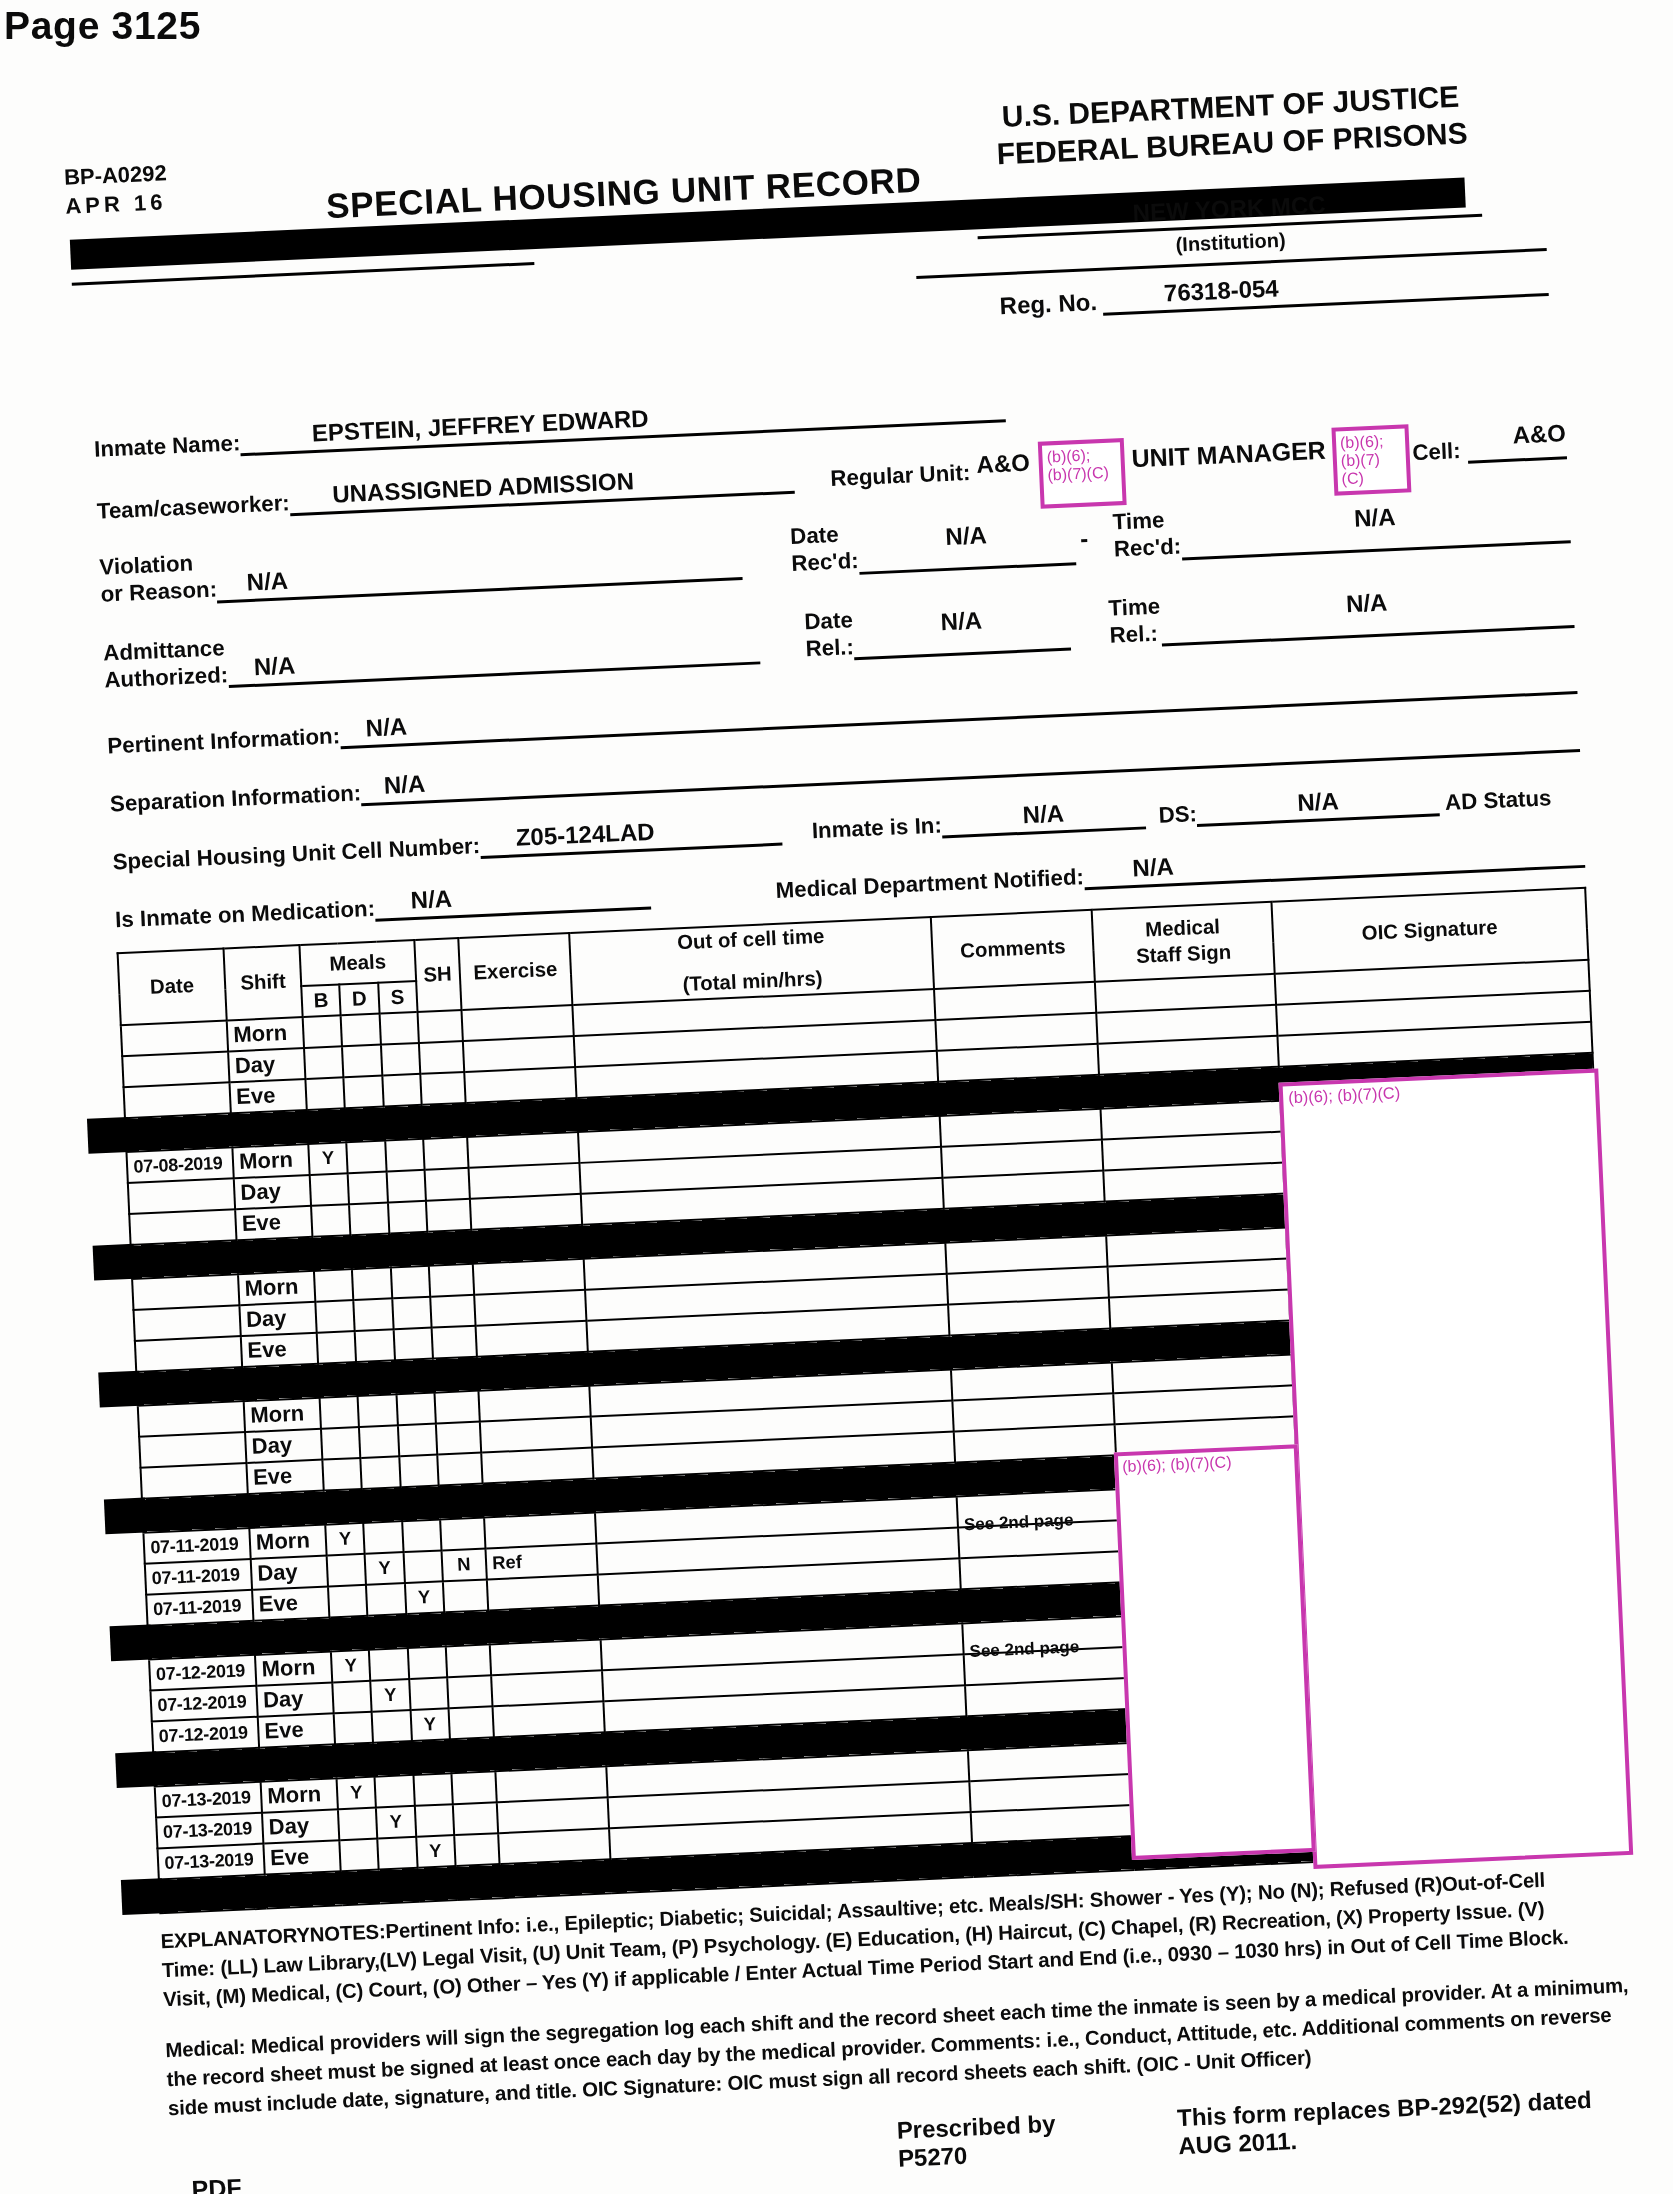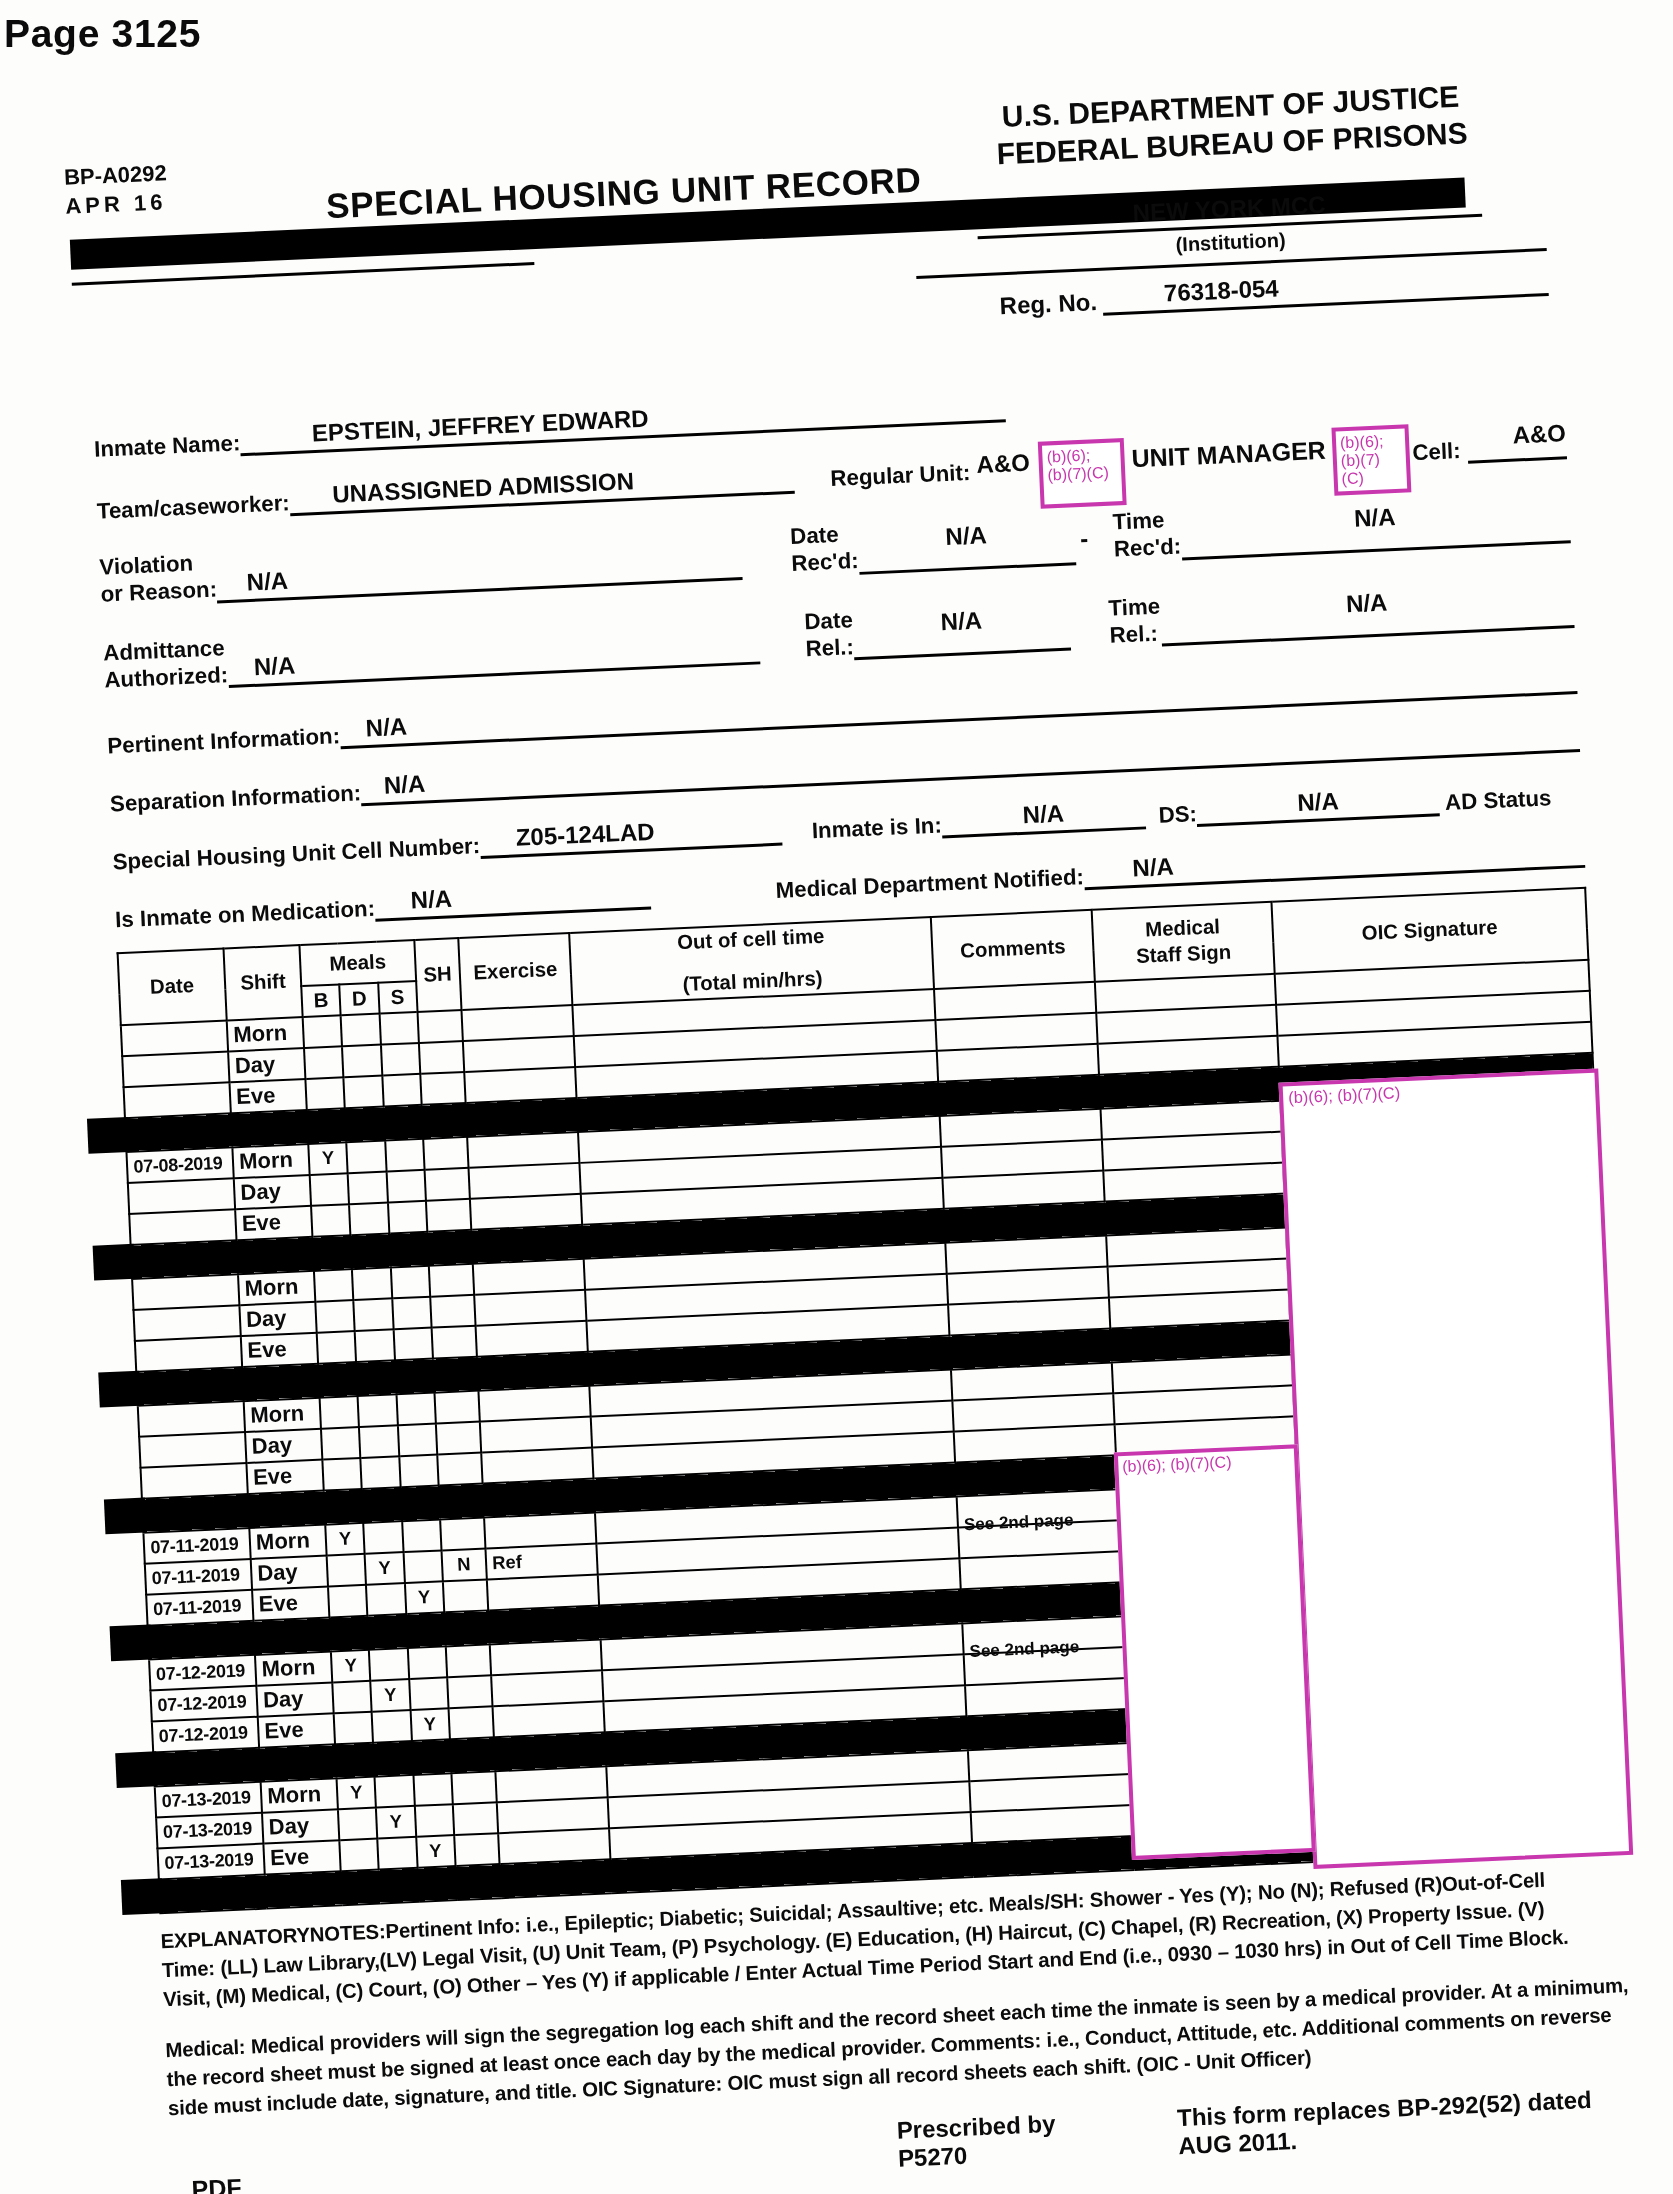--- a/index.html
+++ b/index.html
@@ -1,19 +1,19 @@
 <!DOCTYPE html>
 <html style="--mag: #c837ae;font-size:10.5px"><head>
 <meta charset="utf-8">
 <style>
   :root{ --mag:#c837ae; --ink:#0b0b0b; }
   html,body{margin:0;padding:0;background:#ffffff;}
   .canvas{position:relative;width:1673px;height:2194px;background:#fdfdfc;overflow:hidden;
           font-family:"Liberation Sans", sans-serif;color:var(--ink);}
-  .page-label{position:absolute;left:4px;top:12px;font-size:39px;font-weight:700;letter-spacing:0.7px;text-align:right;}
+  .page-label{position:absolute;left:4px;top:4px;font-size:39px;font-weight:700;letter-spacing:0.7px;text-align:right;}
   .bates{position:absolute;left:1230px;top:2125px;font-family:"DejaVu Sans Mono", monospace;
          font-size:39px;letter-spacing:1.3px;color:#151515;}
   .form{position:absolute;left:53px;top:108px;width:1541px;height:1991px;
         transform:rotate(-2.55deg);transform-origin:50% 50%;}
   
   .hdr{position:relative;height:289px;}
   .bp-num{position:absolute;left:53px;top:23px;font-size:22px;font-weight:700;line-height:1.3;}
   .bp-num .d2{letter-spacing:4px;}
   .title{position:absolute;left:263px;top:57px;width:697px;text-align:center;
          font-size:35px;font-weight:700;letter-spacing:0.7px;}

